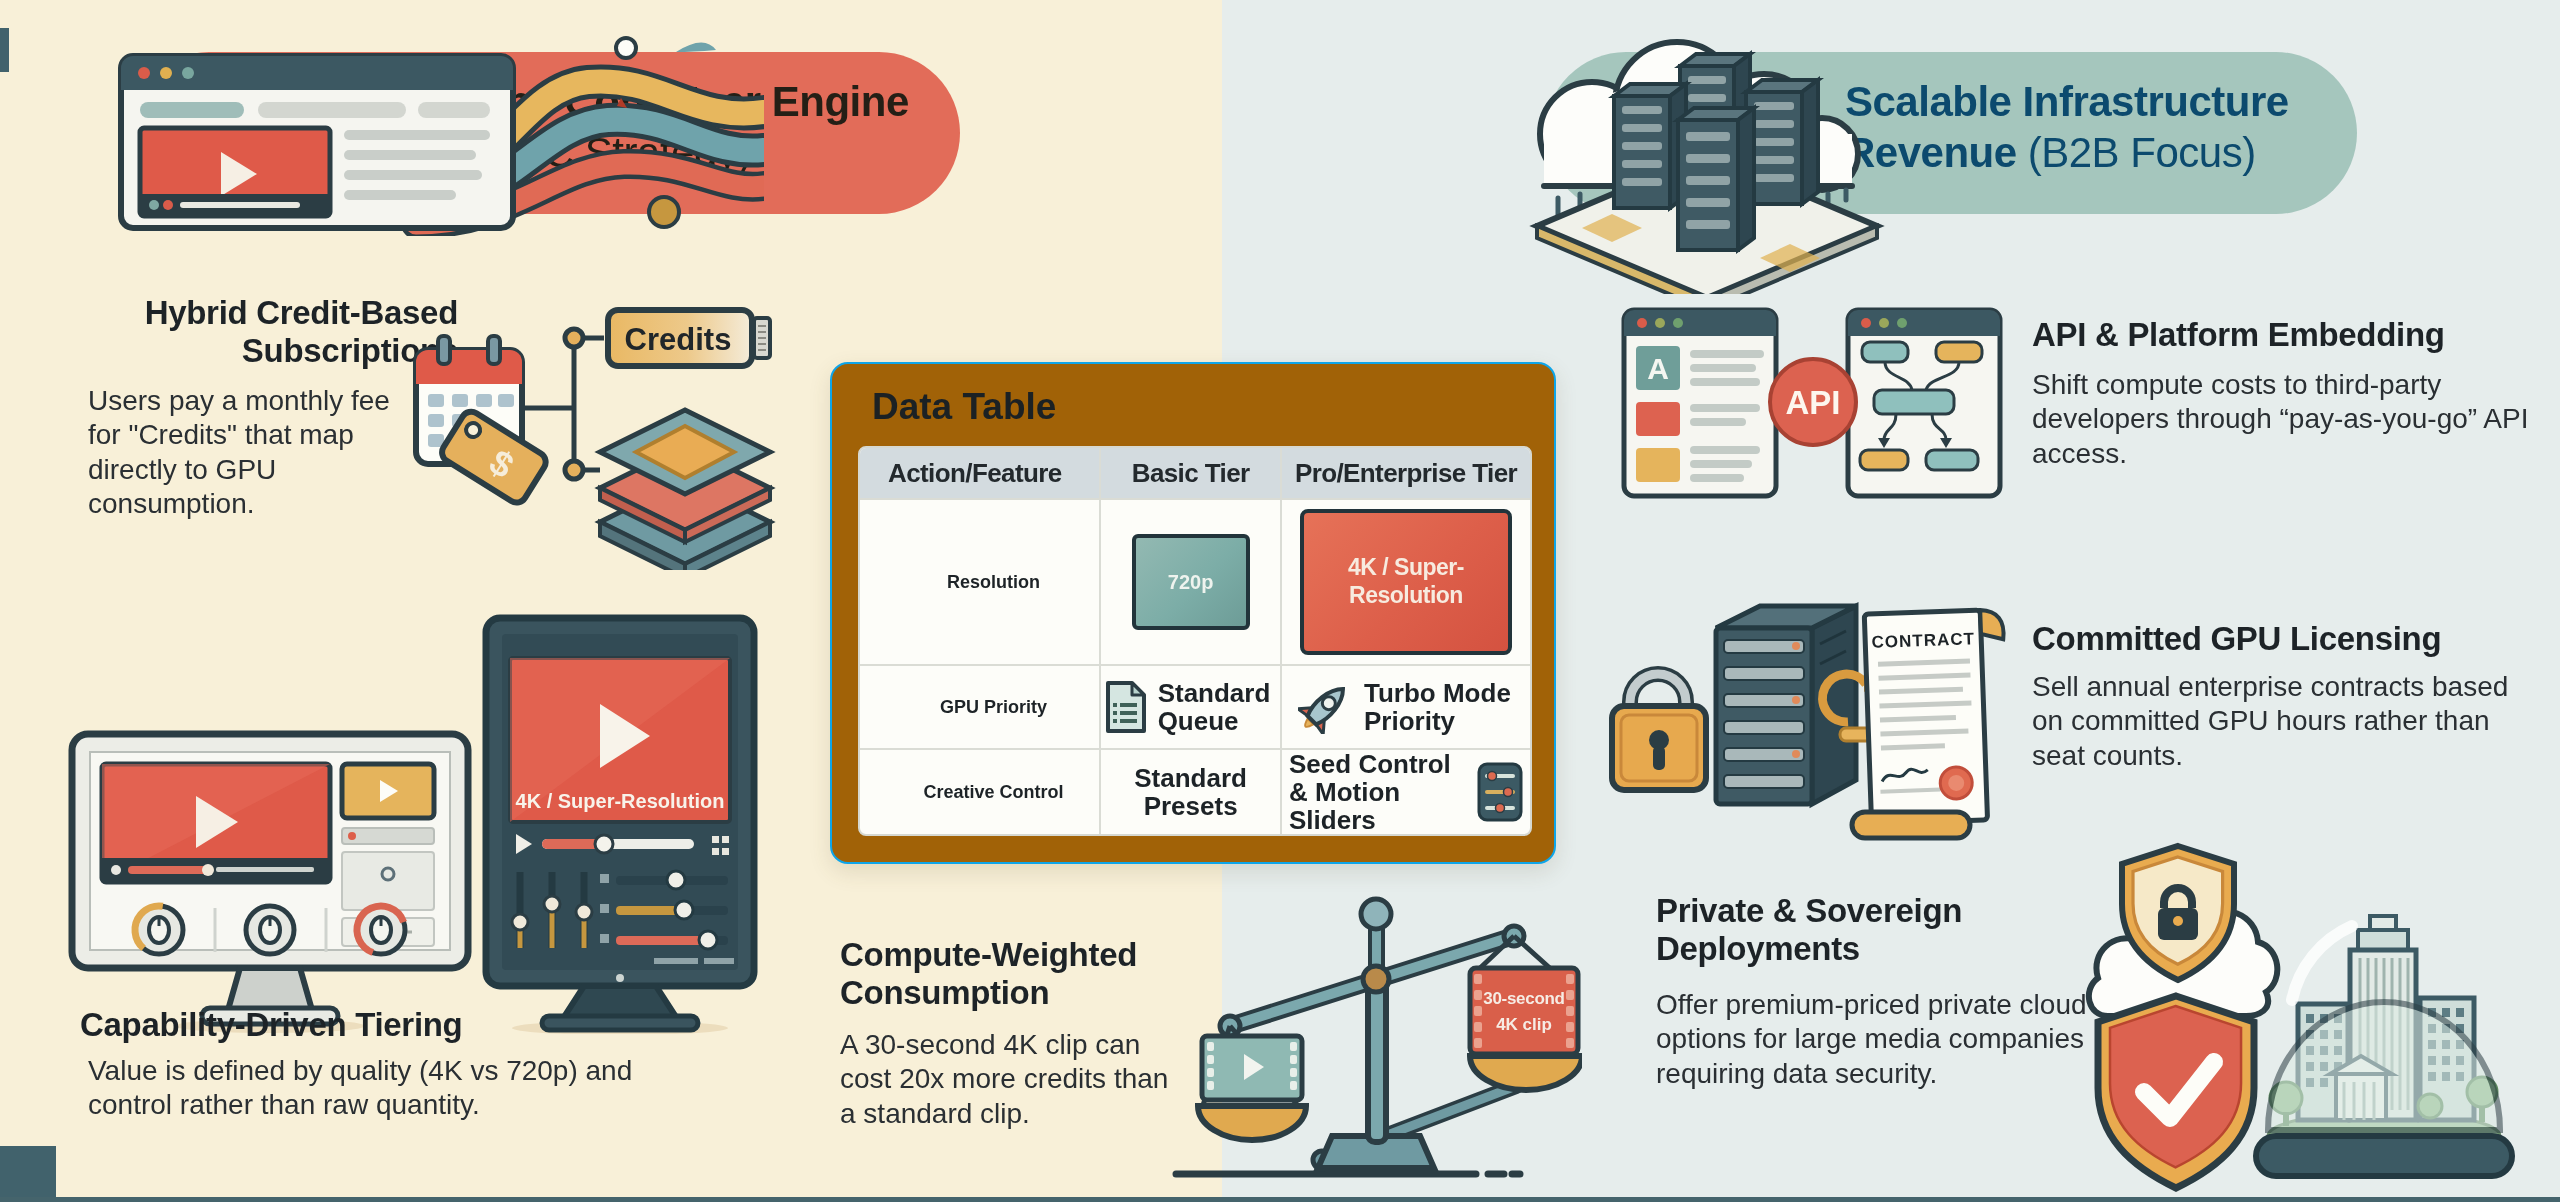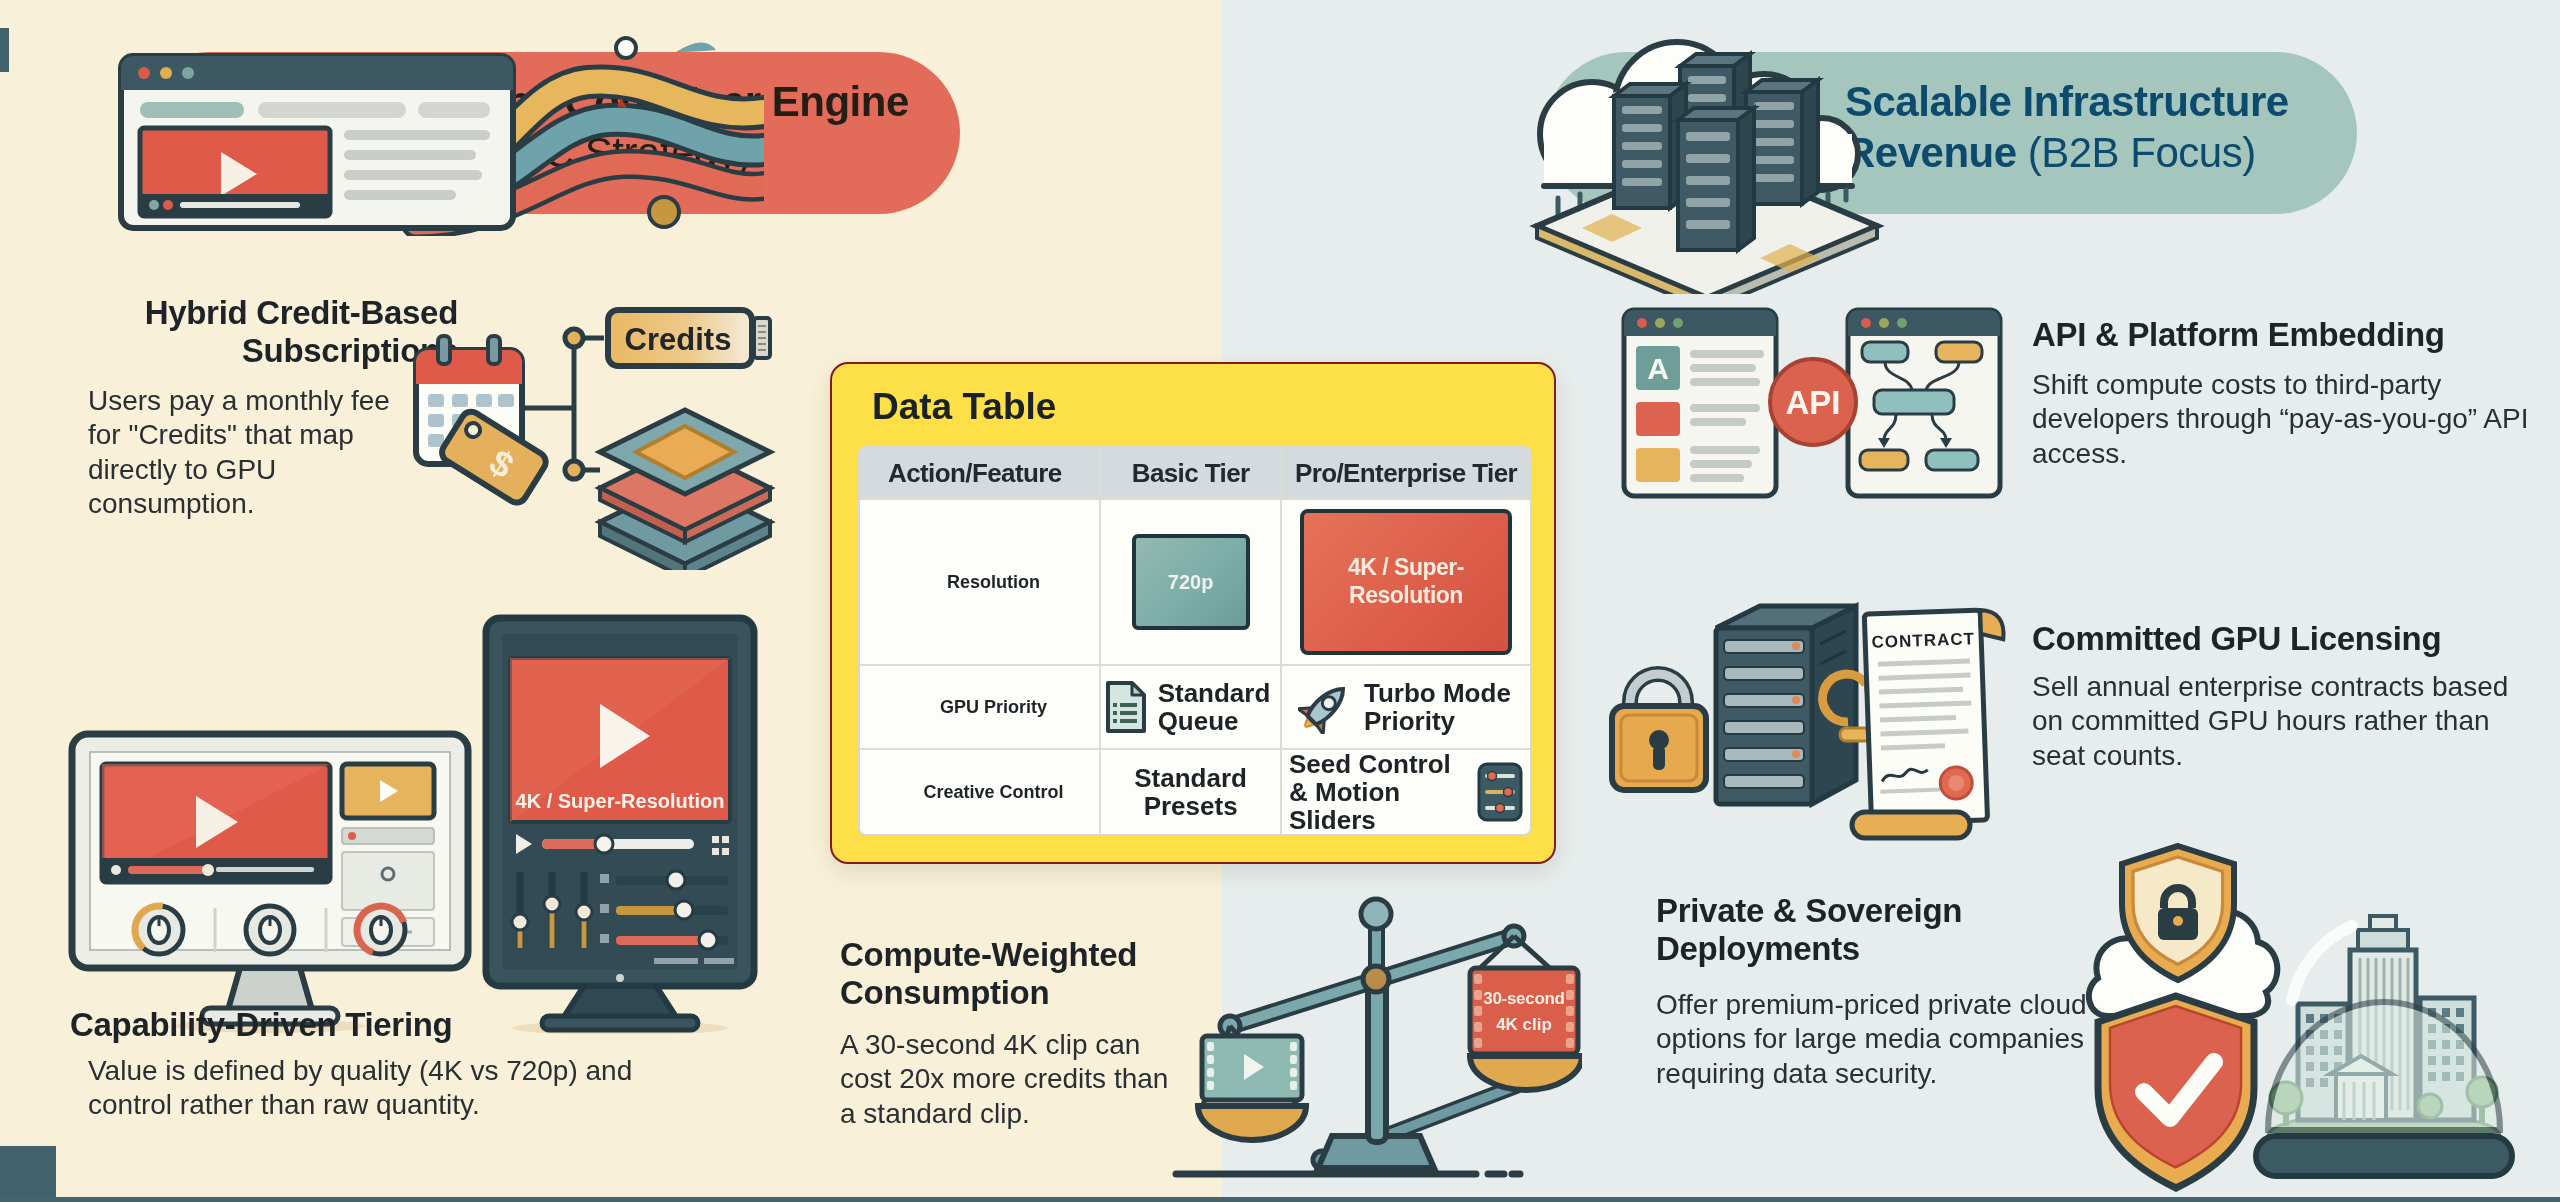--- a/index.html
+++ b/index.html
@@ -15,22 +15,22 @@
   .pill-left{left:128px;top:52px;width:832px;height:162px;background:#e26c59;}
   .pill-right{left:1545px;top:52px;width:812px;height:162px;background:#a5c6bd;}
   .pill-text{line-height:1.22;font-size:42px;letter-spacing:-0.5px;}
   .pill-text .b{font-weight:700;}
   .pill-left-text{left:480px;top:76px;color:#241f16;}
   .pill-right-text{left:1845px;top:76px;color:#0c4a6e;}
 
   .sec-title{font-weight:700;font-size:33px;line-height:1.16;color:#1d2327;letter-spacing:-0.3px;}
   .sec-body{font-size:28px;line-height:1.23;color:#2a2f33;}
 
-  .card{left:830px;top:362px;width:722px;height:498px;background:#fde047;
-        border:2px solid #7f1d1d;border-radius:18px;box-shadow:0 8px 22px rgba(90,80,40,.14);}
+  .card{left:830px;top:362px;width:722px;height:498px;background:#a16207;
+        border:2px solid #0ea5e9;border-radius:18px;box-shadow:0 8px 22px rgba(90,80,40,.14);}
   .card-title{left:40px;top:22px;font-size:37px;font-weight:700;color:#1b2124;}
   .tbl{left:26px;top:82px;width:670px;height:386px;display:grid;
        grid-template-columns:36% 27% 37%;grid-template-rows:52px 166px 84px 84px;
        border:2px solid #d6d8d1;border-radius:8px;overflow:hidden;background:#fdfdf9;}
   .tbl > div{border-right:2px solid #dadcd5;border-bottom:2px solid #dadcd5;
        display:flex;align-items:center;justify-content:center;box-sizing:border-box;}
   .tbl > div:nth-child(3n){border-right:none;}
   .tbl > div:nth-last-child(-n+3){border-bottom:none;}
   .th{background:#d3dbdf;font-weight:700;font-size:26px;letter-spacing:-0.6px;color:#23292d;white-space:nowrap;}
   .th.first,.feat{justify-content:flex-start;padding-left:28px;}
@@ -233,21 +233,21 @@
       <circle cx="644" cy="328" r="9" fill="#f0efe8" stroke="#243a42" stroke-width="3"></circle>
     </g>
     <rect x="590" y="346" width="44" height="6" fill="#8fa3a8"></rect>
       <rect x="640" y="346" width="30" height="6" fill="#8fa3a8"></rect>
     <circle cx="556" cy="366" r="4" fill="#cdd5d2"></circle>
     <polygon points="520,374 592,374 614,408 498,408" fill="#2f4851" stroke="#243a42" stroke-width="6"></polygon>
     <rect x="478" y="404" width="156" height="14" rx="7" fill="#3a545e" stroke="#243a42" stroke-width="5"></rect>
   </g>
 </svg>
 
-<div class="abs sec-title" style="left:70px;top:1006px;width:600px;">Capability-Driven Tiering</div>
+<div class="abs sec-title" style="left:80px;top:1006px;width:600px;">Capability-Driven Tiering</div>
 <div class="abs sec-body" style="left:88px;top:1054px;width:590px;">Value is defined by quality (4K vs 720p) and control rather than raw quantity.</div>
 
 <div class="abs card">
   <div class="abs card-title">Data Table</div>
   <div class="abs tbl">
     <div class="th first">Action/Feature</div>
     <div class="th">Basic Tier</div>
     <div class="th">Pro/Enterprise Tier</div>
 
     <div class="feat">Resolution</div>

